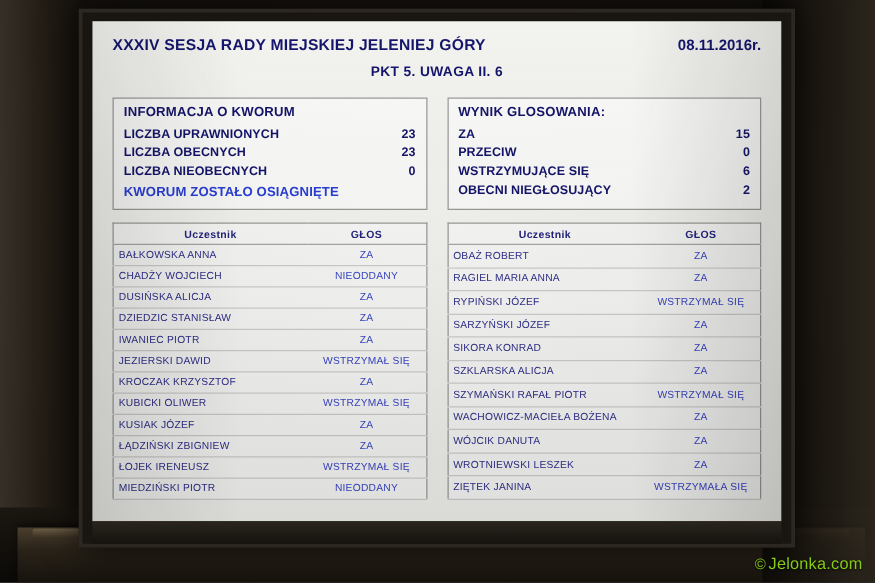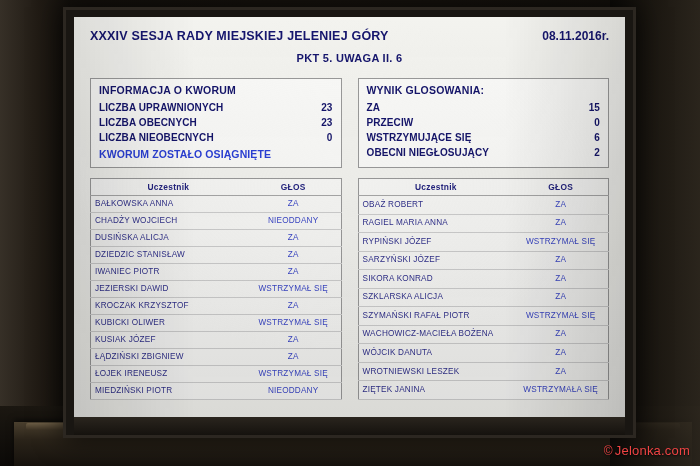--- a/index.html
+++ b/index.html
@@ -203,21 +203,21 @@
     position: absolute;
     left: 8px; right: 8px; bottom: 0; height: 18px;
     background: linear-gradient(180deg, #2a251e 0%, #15120e 100%);
   }
 
   .watermark {
     position: absolute;
     right: 10px;
     bottom: 8px;
     font-size: 13px;
-    color: #ef4444;
+    color: #84cc16;
     text-shadow: 0 1px 2px rgba(0,0,0,.9);
     letter-spacing: .2px;
     text-align: center;
   }
   .watermark .c {
     font-size: 12px;
     opacity: .95;
     margin-right: 2px;
   }
 </style>

